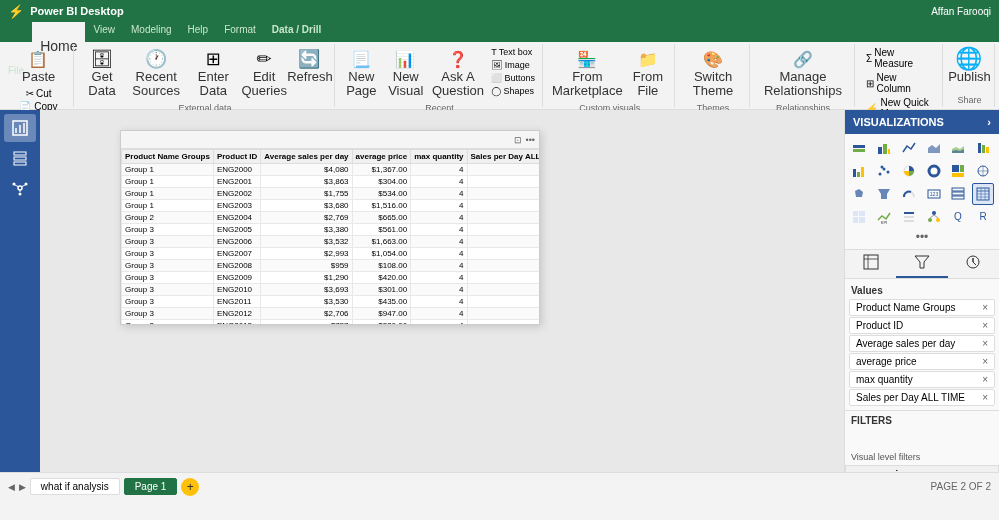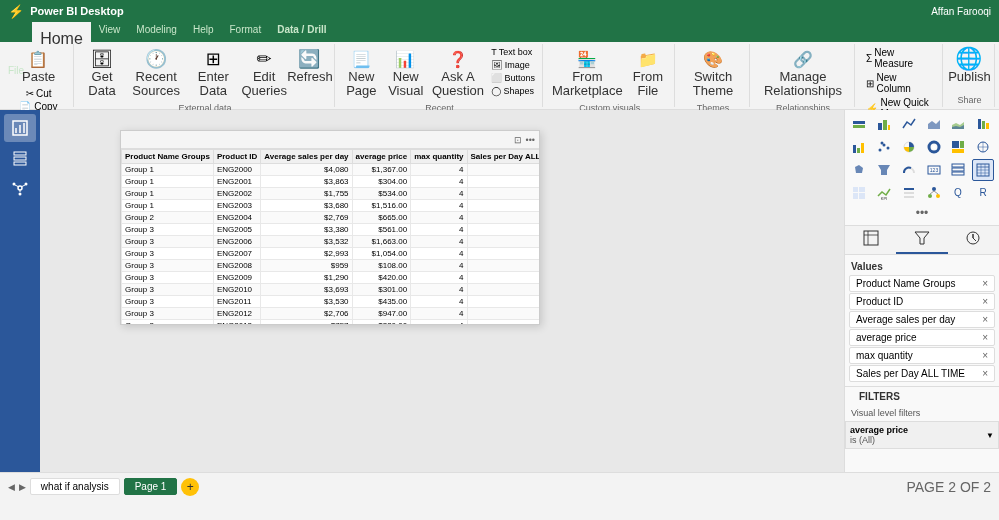--- a/index.html
+++ b/index.html
@@ -40,38 +40,38 @@
     .data-table th { background: #f0f0f0; border: 1px solid #ddd; padding: 2px 3px; font-weight: 600; font-size: 8px; text-align: left; white-space: nowrap; }
     .data-table td { border: 1px solid #e8e8e8; padding: 1px 3px; font-size: 8px; white-space: nowrap; }
     .data-table tr:nth-child(odd) { background: #fafafa; }
     .data-table td.num { text-align: right; }
 
     
     .bottom-bar { background: #f3f3f3; border-top: 1px solid #ddd; height: 28px; display: flex; align-items: center; padding: 0 8px; gap: 4px; }
     .page-tab { background: white; border: 1px solid #ddd; padding: 2px 10px; font-size: 10px; cursor: pointer; border-radius: 2px; }
     .page-tab.active { background: #217346; color: white; border-color: #217346; }
     .add-tab { background: #ffc107; border: none; width: 18px; height: 18px; border-radius: 50%; display: flex; align-items: center; justify-content: center; font-size: 12px; cursor: pointer; color: #333; }
-    .status-bar { margin-left: auto; font-size: 14px; color: #666; }
+    .status-bar { margin-left: auto; font-size: 10px; color: #666; }
     .viz-icon { width: 22px; height: 22px; display: flex; align-items: center; justify-content: center; font-size: 12px; cursor: pointer; border: 1px solid transparent; border-radius: 2px; }
     .viz-icon.active { border-color: #2b579a; background: #dce6f7; }
 
     .more-dots { font-size: 14px; color: #666; padding: 2px 6px; cursor: pointer; }
   </style>
 </head>
 <body>
 
 <div class="ribbon">
   <span style="color:white;font-size:13px;margin-right:6px;">⚡</span>
   <span style="color:white;font-size:11px;font-weight:600;">Power BI Desktop</span>
   <span style="margin-left:auto;color:white;font-size:10px;">Affan Farooqi</span>
 </div>
 
 <div style="background:#217346;display:flex;height:20px;">
   <span style="color:#c8e6c9;font-size:10px;padding:2px 8px;cursor:pointer;margin-top:41px;">File</span>
-  <span style="color:#c8e6c9;font-size:16px;padding:8px 8px;cursor:pointer;background:#f3f3f3;color:#333;">Home</span>
+  <span style="color:#c8e6c9;font-size:14px;padding:16px 8px;cursor:pointer;background:#f3f3f3;color:#333;">Home</span>
   <span style="color:#c8e6c9;font-size:10px;padding:2px 8px;cursor:pointer;">View</span>
   <span style="color:#c8e6c9;font-size:10px;padding:2px 8px;cursor:pointer;">Modeling</span>
   <span style="color:#c8e6c9;font-size:10px;padding:2px 8px;cursor:pointer;">Help</span>
   <span style="color:#c8e6c9;font-size:10px;padding:2px 8px;cursor:pointer;">Format</span>
   <span style="color:#c8e6c9;font-size:10px;padding:2px 8px;cursor:pointer;font-weight:bold;">Data / Drill</span>
 </div>
 
 <div class="ribbon-bar" style="height:68px;">
 
   <div class="ribbon-group">
@@ -393,20 +393,24 @@
                 <td class="num">$63</td>
               </tr>
             </tbody>
         </table>
       </div>
     </div>
   </div>
 
   <div class="right-panel">
 
+    <div class="panel-header">
+      <span>VISUALIZATIONS</span>
+      <span style="cursor:pointer;">›</span>
+    </div>
 
     <div style="padding:3px;border-bottom:1px solid #ddd;">
       <div style="display:grid;grid-template-columns:repeat(6,1fr);gap:1px;">
 
         <div class="viz-icon">
             <svg width="14" height="14" viewBox="0 0 14 14">
               <rect x="1" y="4" width="12" height="3" fill="#2b579a"></rect>
               <rect x="1" y="8" width="12" height="3" fill="#70ad47"></rect>
             </svg>
           </div>
@@ -615,22 +619,22 @@
       </div>
       <div class="panel-field-item">
         <span>max quantity</span>
         <span class="x-btn">×</span>
       </div>
       <div class="panel-field-item">
         <span>Sales per Day ALL TIME</span>
         <span class="x-btn">×</span>
       </div>
 
-      <div class="filter-header" style="padding:4px 14px;font-size:10px;font-weight:600;color:#333;border-top:1px solid #ddd;margin-top:4px;">FILTERS</div>
-      <div style="padding:0 4px;font-size:9px;color:#555;padding:2px 6px;">Visual level filters</div>
+      <div class="filter-header" style="padding:4px 6px;font-size:10px;font-weight:600;color:#333;border-top:1px solid #ddd;margin-top:4px;">FILTERS</div>
+      <div style="padding:0 4px;font-size:9px;color:#555;padding:2px 6px;margin-top:20px;">Visual level filters</div>
 
       <div class="filter-item">
         <div>
           <div style="font-size:9px;font-weight:600;">average price</div>
           <div style="font-size:9px;color:#555;">is (All)</div>
         </div>
         <span class="chevron">▼</span>
       </div>
 
     </div>

